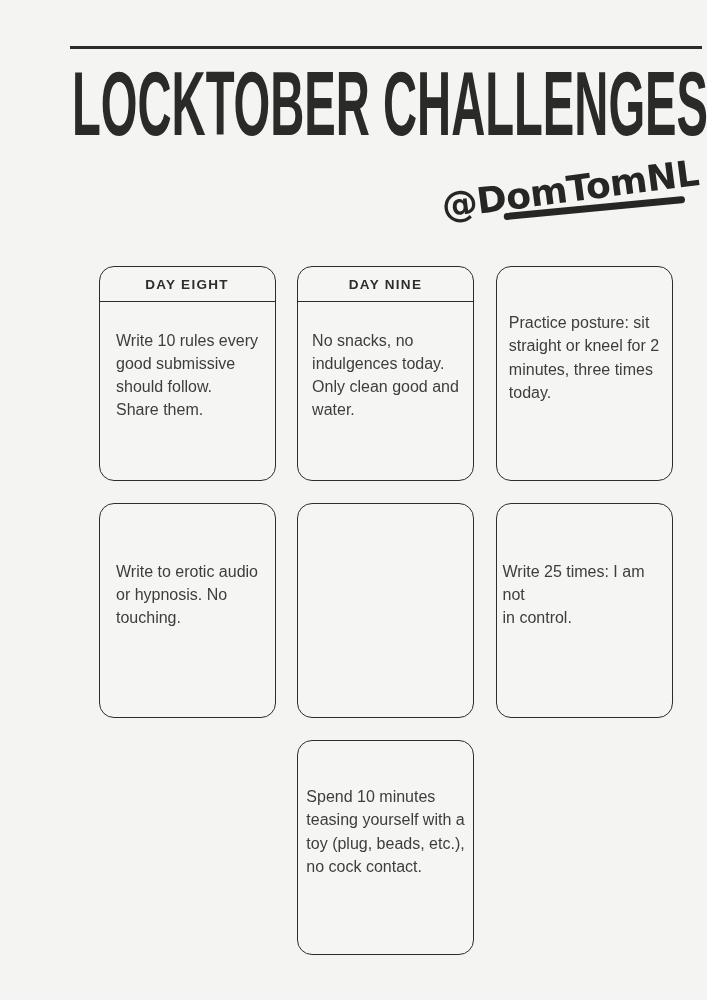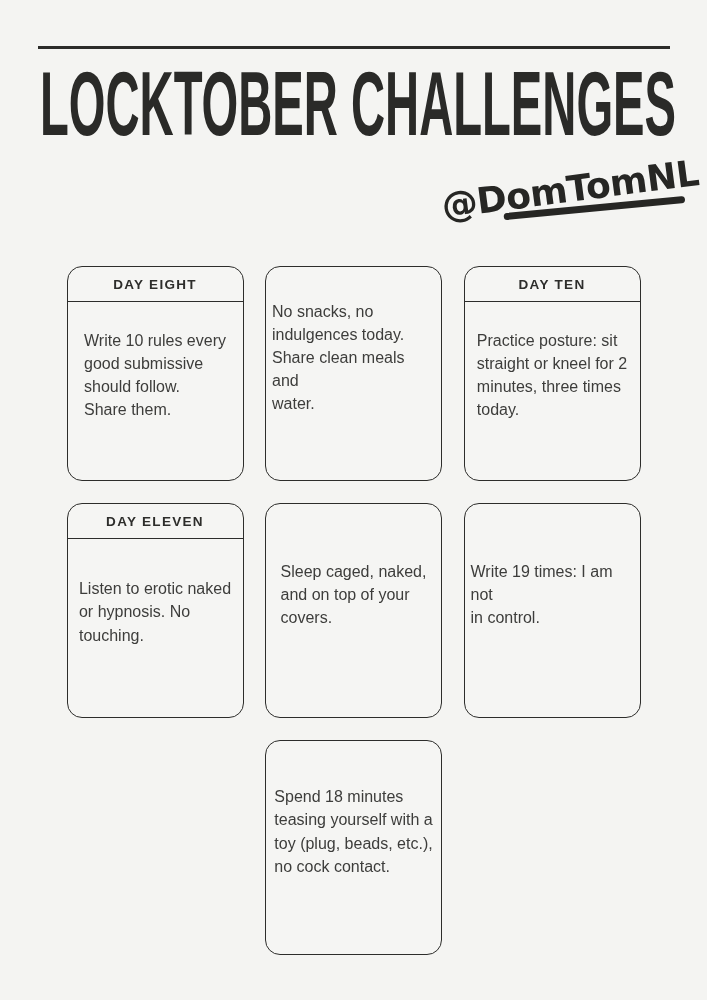--- a/index.html
+++ b/index.html
@@ -3,21 +3,21 @@
 <meta charset="utf-8">
 <style>
   html, body { margin: 0; padding: 0; }
   body {
     width: 707px; height: 1000px;
     background: #f4f4f2;
     font-family: "Liberation Sans", sans-serif;
     position: relative;
     overflow: hidden;
   }
-  .page { position: absolute; inset: 0; }
+  .page { position: absolute; inset: 0; margin-left: 32px; }
 
   .top-rule {
     position: absolute; left: 38px; top: 46px;
     width: 632px; height: 3px;
     background: #2b2b29;
   }
 
   .title-svg { position: absolute; left: 38px; top: 48px; }
   .title-svg text {
     font-family: "Liberation Sans", sans-serif;
@@ -106,53 +106,49 @@
 
     <div class="card">
       <div class="card-header">DAY EIGHT</div>
       <div class="card-body">Write 10 rules every
 good submissive
 should follow.
 Share them.</div>
     </div>
 
     <div class="card">
+      <div class="card-header">DAY NINE</div>
       <div class="card-body">No snacks, no
 indulgences today.
-Share clean meals and
+Only clean good and
 water.</div>
     </div>
 
     <div class="card">
-      <div class="card-header">DAY TEN</div>
       <div class="card-body">Practice posture: sit
 straight or kneel for 2
 minutes, three times
 today.</div>
     </div>
 
     <div class="card">
-      <div class="card-header">DAY ELEVEN</div>
-      <div class="card-body">Listen to erotic naked
+      <div class="card-body">Write to erotic audio
 or hypnosis. No
 touching.</div>
     </div>
 
     <div class="card">
-      <div class="card-body">Sleep caged, naked,
-and on top of your
-covers.</div>
     </div>
 
     <div class="card">
-      <div class="card-body">Write 19 times: I am not
+      <div class="card-body">Write 25 times: I am not
 in control.</div>
     </div>
 
     <div class="card">
-      <div class="card-body">Spend 18 minutes
+      <div class="card-body">Spend 10 minutes
 teasing yourself with a
 toy (plug, beads, etc.),
 no cock contact.</div>
     </div>
 
   </div>
 </div>
 
 </body></html>

